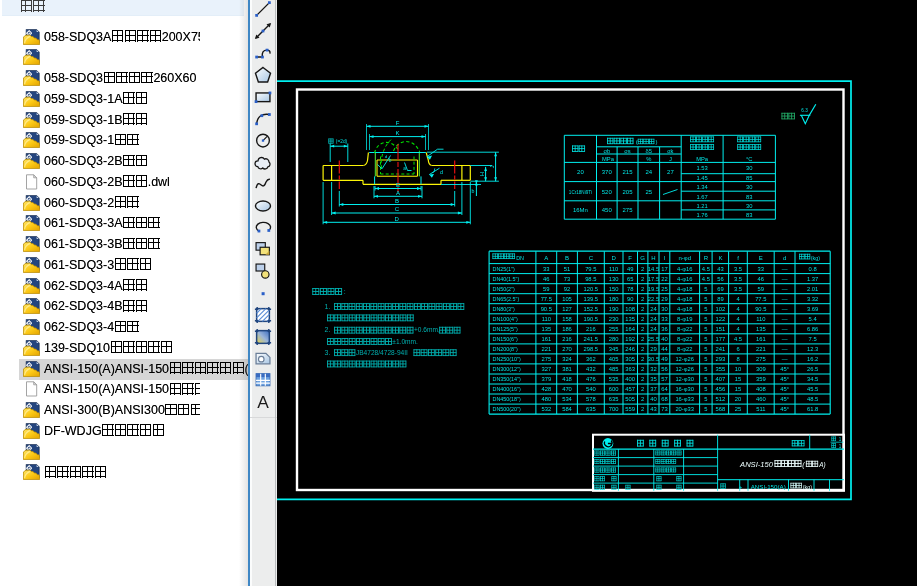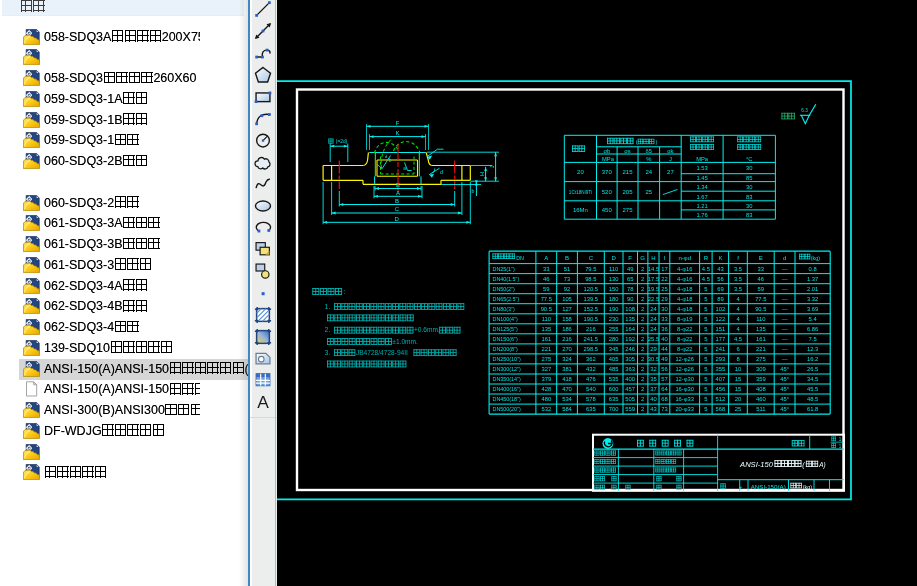--- a/index.html
+++ b/index.html
@@ -161,20 +161,27 @@
 <path d="M3.2 0.4 h10.4 l2.6 2.6 V13.6 H3.2 Z" fill="#24457e"></path>
 <path d="M13.6 0.4 l2.6 2.6 h-2.6 Z" fill="#c7d4e8"></path>
 <path d="M3.2 0.4 h10.4 l2.6 2.6 V13.6 H3.2 Z" fill="none" stroke="#16294d" stroke-width=".7"></path>
 <circle cx="6.2" cy="4.2" r="2" fill="none" stroke="#fff" stroke-width="1"></circle>
 <path d="M6.2 1 v1.4 M6.2 6 v1.4 M3 4.2 h1.4 M7.6 4.2 h1.4" stroke="#fff" stroke-width="1"></path>
 <circle cx="6.2" cy="4.2" r=".8" fill="#fff"></circle>
 <path d="M0.4 15.6 V8 L3 6.2 h4.2 l1.3 1.4 h1.5 l1.4 1.5 h1.5 l1.5 1.6 h1.2 l1 1.1 V15.6 Z" fill="url(#gy)" stroke="#b88a02" stroke-width=".8"></path>
 <path d="M1.6 14.2 Q2 9.5 7 7.4" fill="none" stroke="#fff0a0" stroke-width="1.2" opacity=".75"></path>
 </svg>
       <span class="tx">060-SDQ3-2B<i class="z"></i><i class="z"></i></span>
+    </div>
+    <div class="row" style="top:171.8px">
+      <svg class="ic" viewBox="0 0 17 16">
+<path d="M3.5 .8 h7.2 l3 3 V15 H3.5 Z" fill="#fff" stroke="#9a9a9a" stroke-width=".9"></path>
+<path d="M10.7 .8 l3 3 h-3 Z" fill="#dcdcdc" stroke="#9a9a9a" stroke-width=".8"></path>
+</svg>
+      <span class="tx">060-SDQ3-2B<i class="z"></i><i class="z"></i>.dwl</span>
     </div>
     <div class="row" style="top:192.6px">
       <svg class="ic" viewBox="0 0 17 16">
         <defs>
 <linearGradient id="gy" x1="0" y1="0" x2="1" y2="1">
 <stop offset="0" stop-color="#ffe566"></stop>
             <stop offset=".5" stop-color="#fcc916"></stop>
             <stop offset="1" stop-color="#e2a300"></stop>
           </linearGradient>
 </defs>

